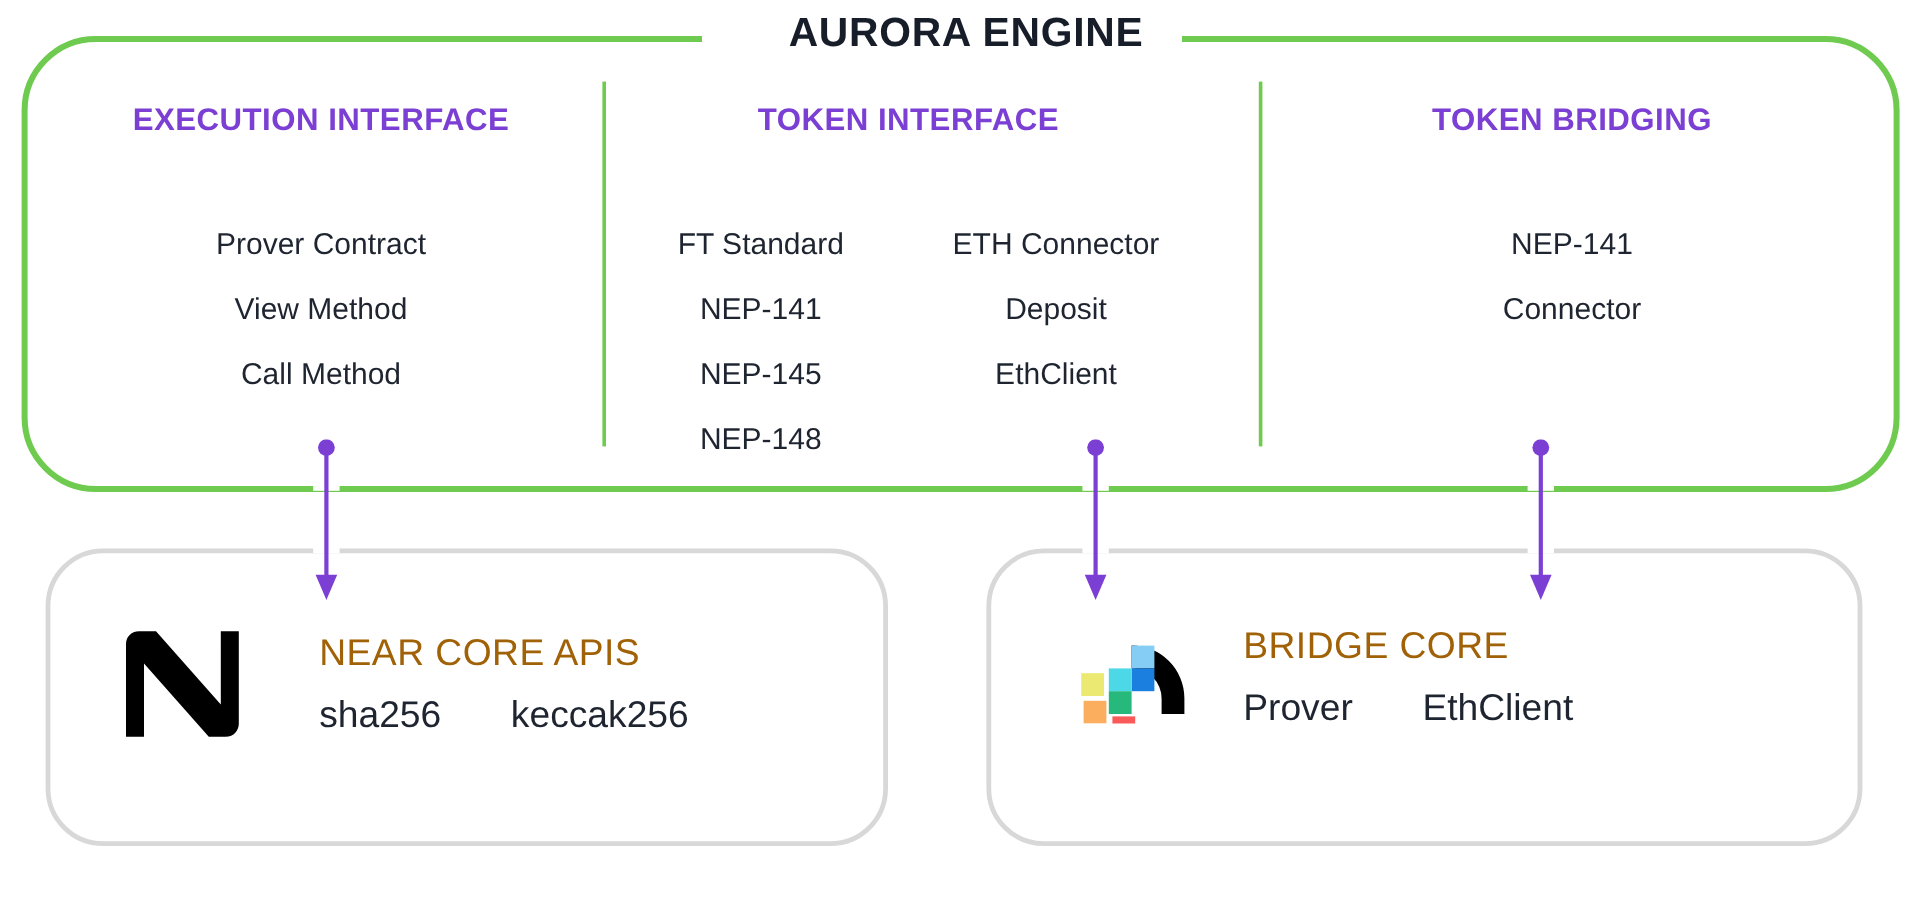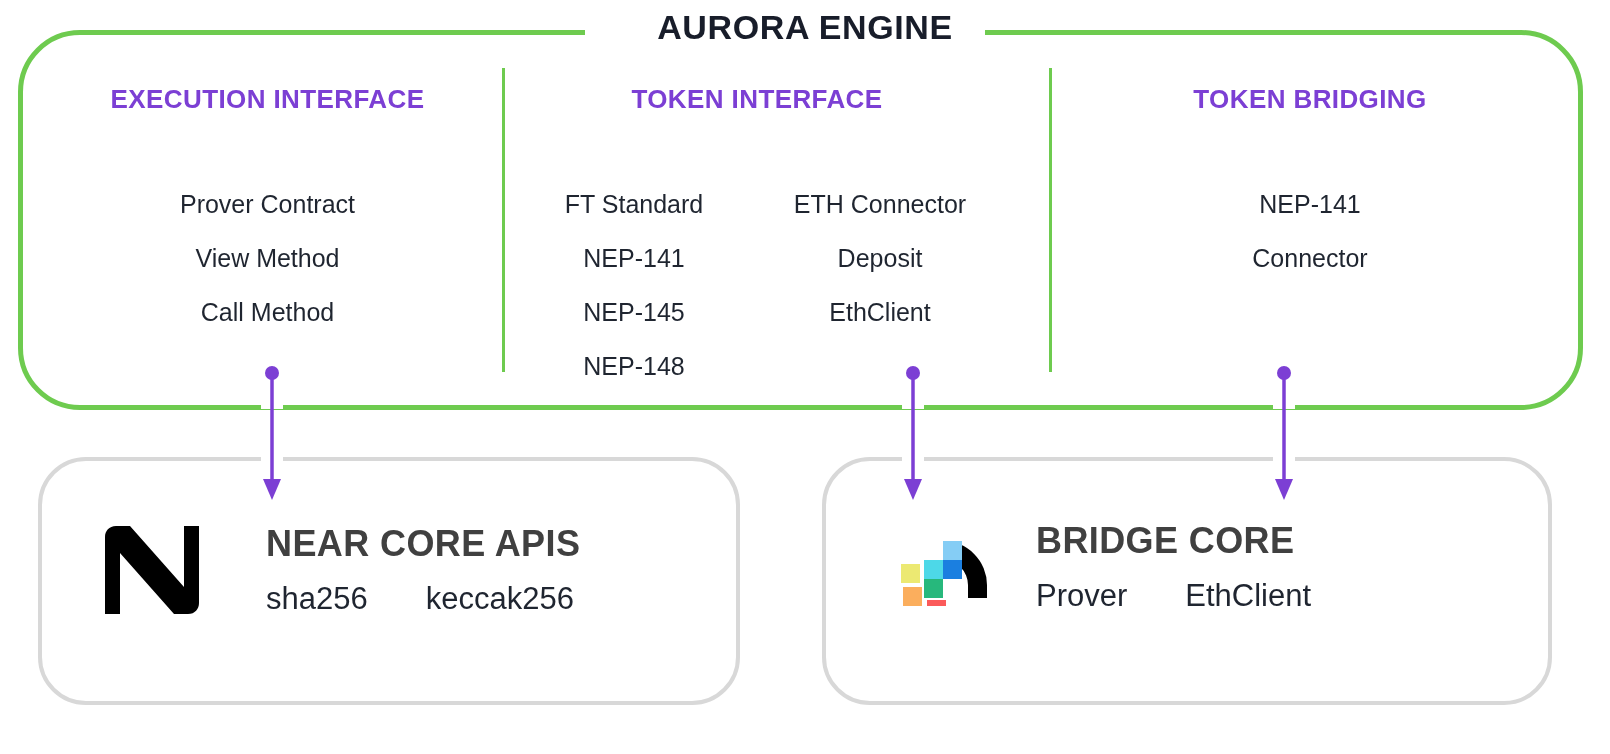--- a/index.html
+++ b/index.html
@@ -119,23 +119,23 @@
   .logo-slot {
     width: 108px;
     display: flex;
     align-items: center;
     justify-content: center;
   }
   .core-text { margin-left: 60px; }
   .bridge-text { margin-left: 40px; }
 
   .core-title {
-    font-size: 36px;
-    font-weight: 700;
-    color: #404040;
+    font-size: 31px;
+    font-weight: 400;
+    color: #a16207;
     letter-spacing: 0.4px;
     white-space: nowrap;
   }
   .core-subrow {
     margin-top: 16px;
     display: flex;
     gap: 58px;
     font-size: 31px;
     font-weight: 400;
     color: #1f2530;

